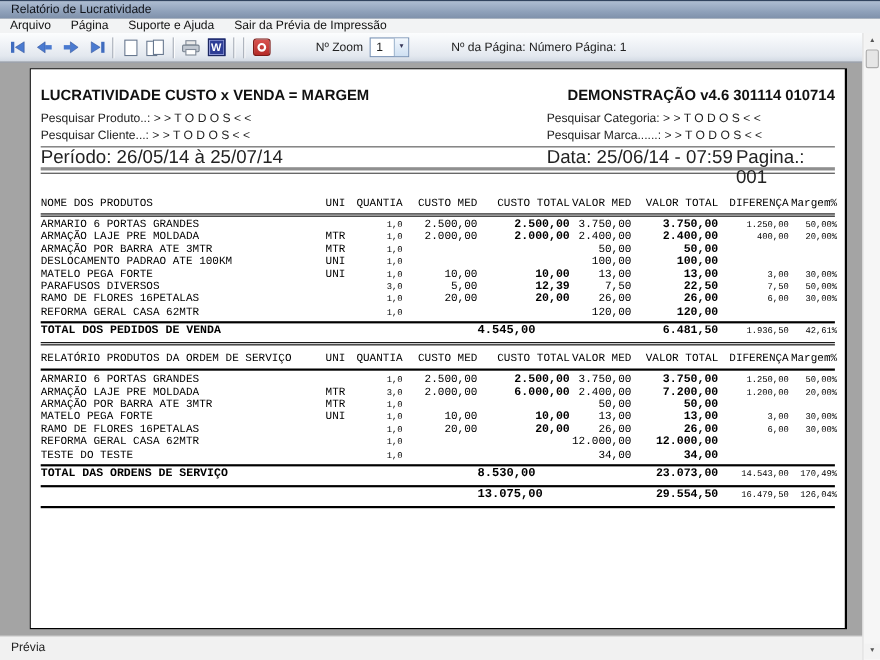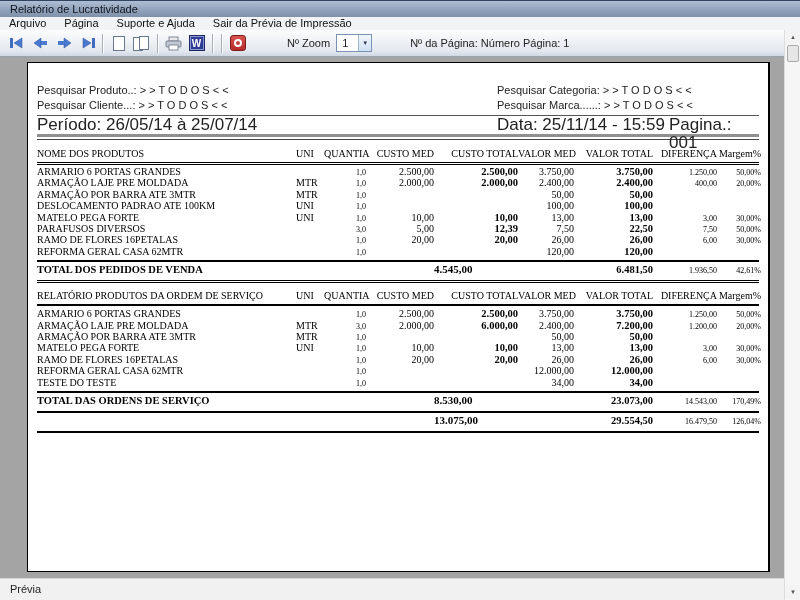--- a/index.html
+++ b/index.html
@@ -54,21 +54,21 @@
   .frow .right { width:262px; }
   .hline-thin { border-top:1px solid #555; margin-top:2px; }
   .periodrow { display:flex; font-size:17px; height:18px; line-height:18px; color:#222; }
   .periodrow .periodo { flex:1; }
   .periodrow .datah { width:172px; }
   .periodrow .pagina { width:90px; }
   .grayband { height:3px; background:#8f8f8f; }
   .hline-dark { border-top:1px solid #444; margin-top:2px; }
 
   
-  .ttable { font-family:Liberation Serif, serif; font-size:10px; color:#000; margin-top:8px; }
+  .ttable { font-family:Liberation Mono, monospace; font-size:10px; color:#000; margin-top:22px; }
   .trow, .thead, .trowtot { display:grid;
     grid-template-columns:255px 32px 42px 68px 84px 56px 79px 64px 44px;
     align-items:baseline; line-height:10.4px; white-space:nowrap; }
   .thead { line-height:12px; }
   .tcell { display:block; }
   .c-uni { padding-left:4px; }
   .c-qty,.c-cmed,.c-ctot,.c-vmed,.c-vtot,.c-dif,.c-mar { text-align:right; }
   .c-qty,.c-dif,.c-mar { font-size:8px; }
   .c-ctot,.c-vtot { font-weight:bold; font-size:10.5px; }
   .thead .tcell { font-size:10px; font-weight:normal; }
@@ -171,37 +171,41 @@
     <span class="zoombox">
       <span class="val">1</span>
       <span class="dd">▼</span>
     </span>
     <span class="pageinfo">Nº da Página: Número Página: 1</span>
   </div>
 
   <div class="preview">
     <div class="page">
 
+      <div class="rpt-titles">
+        <span>LUCRATIVIDADE CUSTO x VENDA = MARGEM</span>
+        <span>DEMONSTRAÇÃO v4.6 301114 010714</span>
+      </div>
 
       <div class="rpt-filters">
         <div class="frow">
           <span>Pesquisar Produto..: &gt; &gt; T O D O S &lt; &lt;</span>
           <span class="right">Pesquisar Categoria: &gt; &gt; T O D O S &lt; &lt;</span>
         </div>
         <div class="frow">
           <span>Pesquisar Cliente...: &gt; &gt; T O D O S &lt; &lt;</span>
           <span class="right">Pesquisar Marca......: &gt; &gt; T O D O S &lt; &lt;</span>
         </div>
       </div>
 
       <div class="hline-thin"></div>
 
       <div class="periodrow">
         <span class="periodo">Período: 26/05/14 à 25/07/14</span>
-        <span class="datah">Data: 25/11/14 - 15:59</span>
+        <span class="datah">Data: 25/06/14 - 07:59</span>
         <span class="pagina">Pagina.: 001</span>
       </div>
 
       <div class="grayband"></div>
       <div class="hline-dark"></div>
 
       <div class="ttable">
 
         <div class="thead">
           <span class="tcell c-name">NOME DOS PRODUTOS</span>

